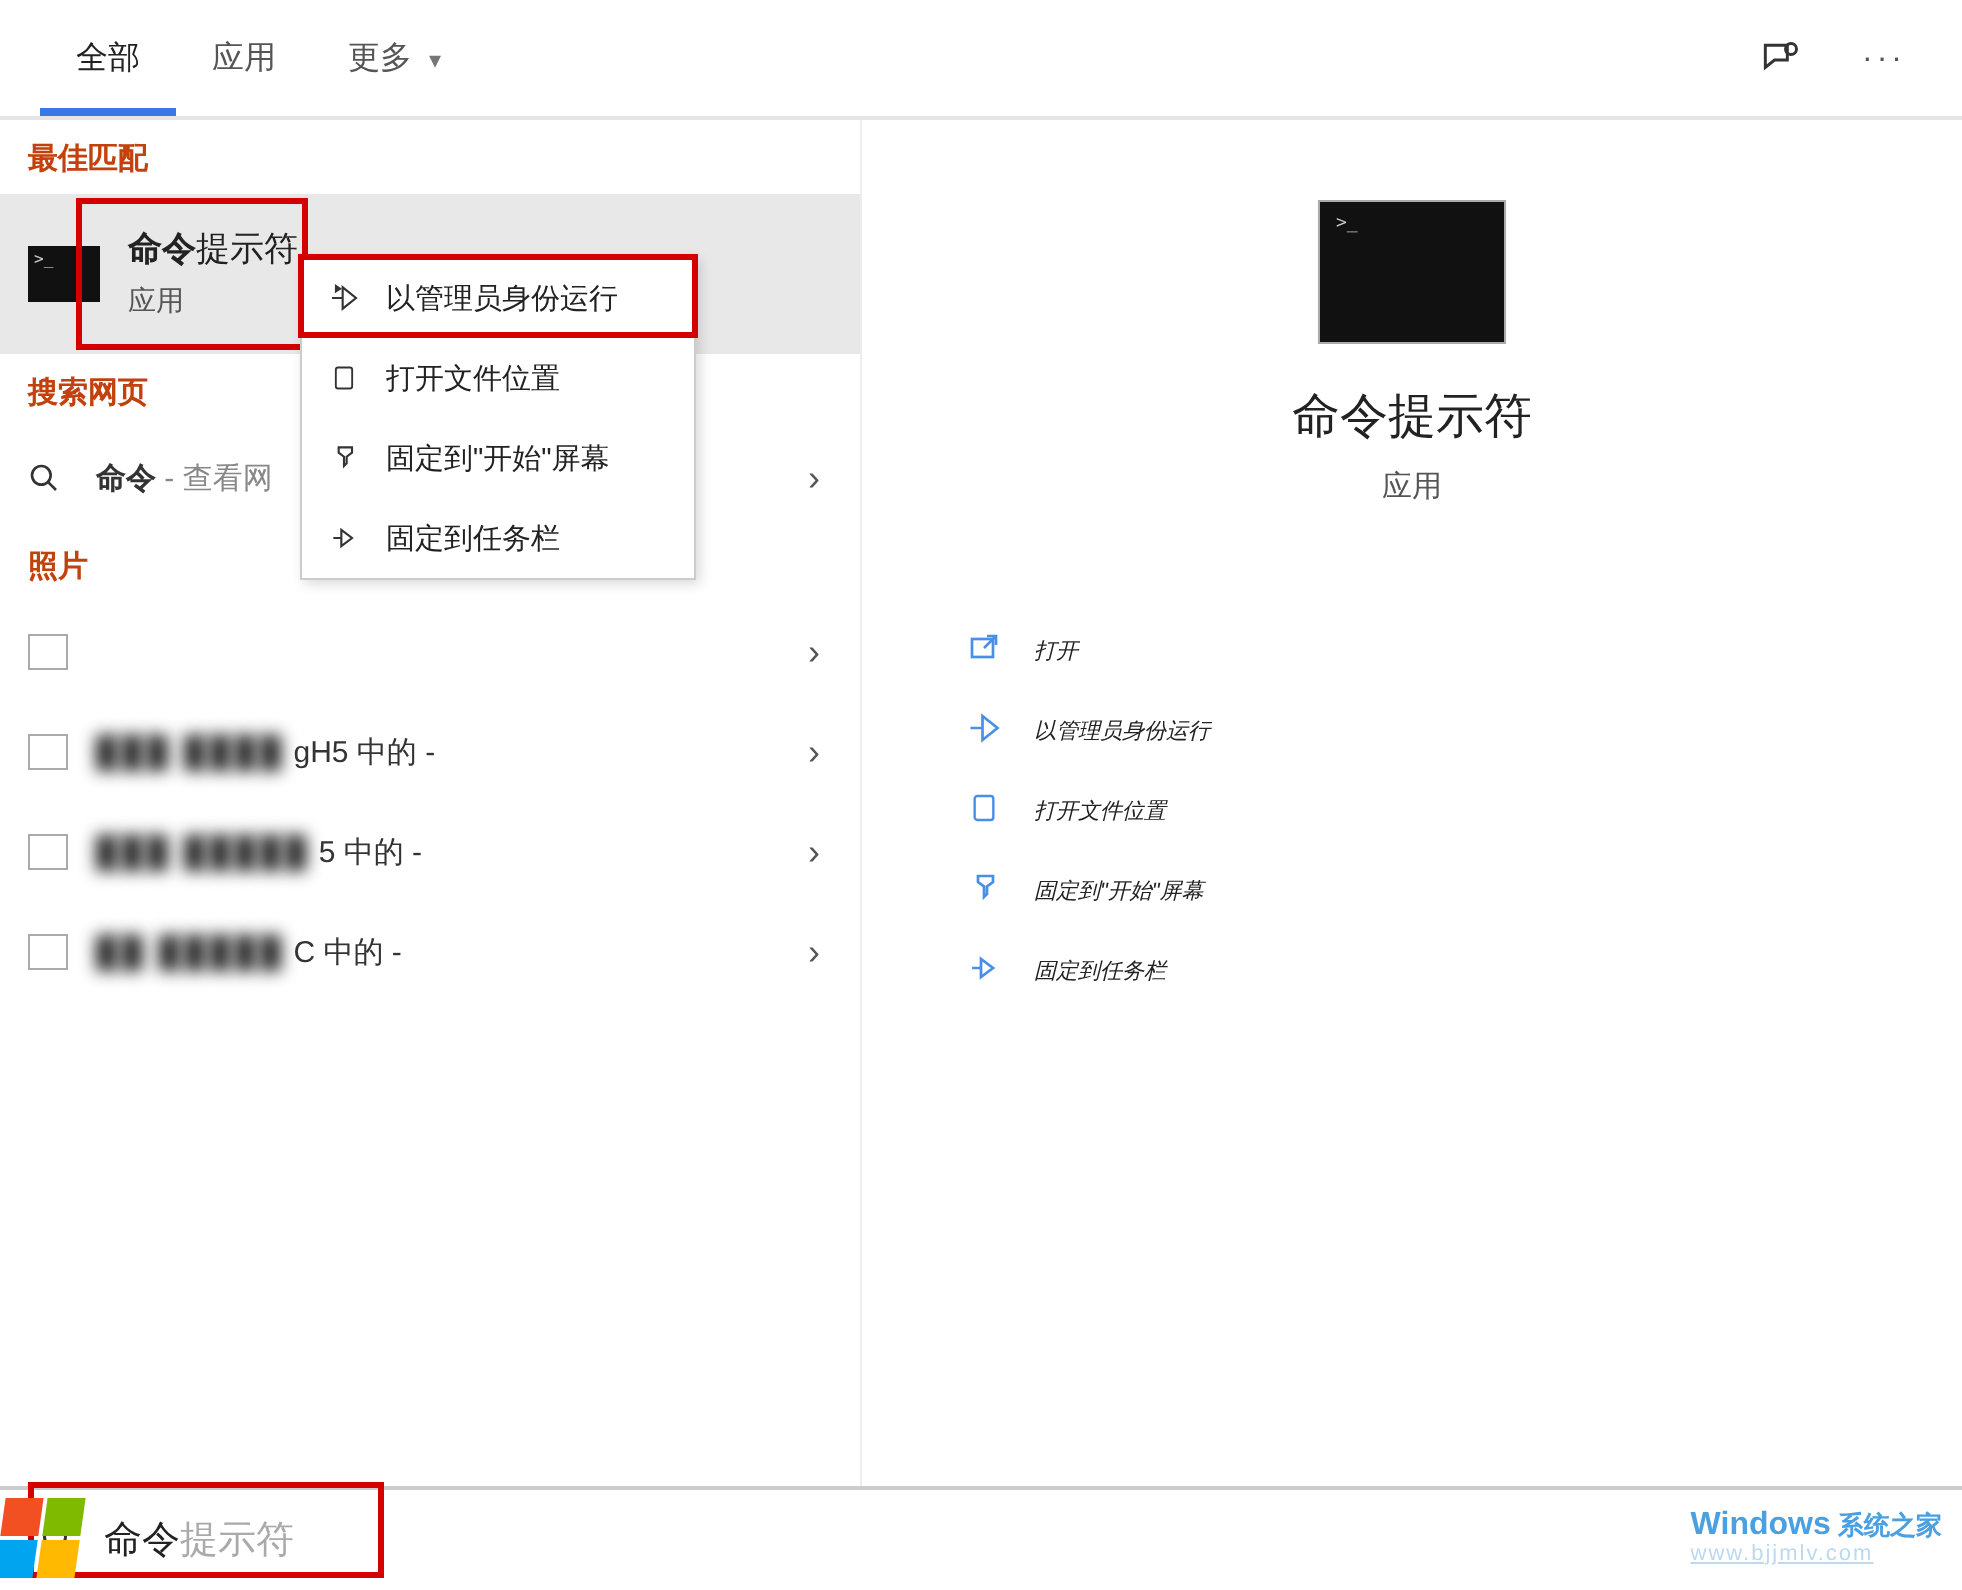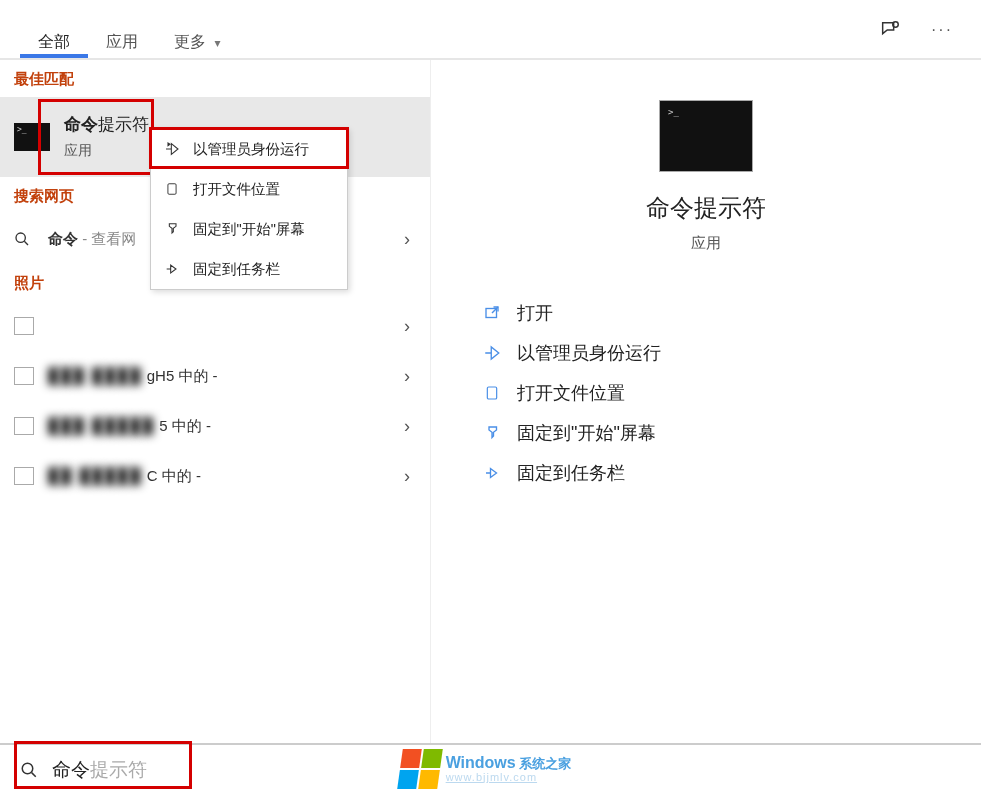--- a/index.html
+++ b/index.html
@@ -17,21 +17,21 @@
   
   .header {
     height: 60px;
     border-bottom: 2px solid #e6e6e6;
     display: flex;
     align-items: center;
     padding-left: 20px;
     position: relative;
   }
   .tab {
-    padding: 12px 18px;
+    padding: 0 18px;
     height: 58px;
     line-height: 60px;
     font-size: 16px;
     color: #555;
     cursor: pointer;
   }
   .tab.active {
     color: #222;
     font-weight: 500;
     border-bottom: 4px solid #3b78e7;
@@ -219,24 +219,25 @@
     margin-bottom: 10px;
   }
   .preview-sub {
     font-size: 15px;
     color: #555;
     margin-bottom: 40px;
   }
   .action-list { text-align: left; padding-left: 30px; }
   .action-row {
     display: flex;
-    align-items: center;
+    align-items: flex-end;
     height: 40px;
-    font-size: 18px;
+    font-size: 11px;
     cursor: pointer;
+    font-style: italic;
   }
   .action-row .ai-icon {
     width: 22px;
     margin-right: 14px;
     display: flex;
     justify-content: center;
     color: #4a8fe7;
   }
 
   
@@ -267,21 +268,21 @@
     border: 3px solid #d40000;
     pointer-events: none;
   }
 
   
   .watermark {
     position: absolute;
     bottom: 0; left: 0; right: 0;
     height: 52px;
     display: flex;
-    justify-content: center;
+    justify-content: space-between;
     align-items: center;
     padding-right: 10px;
     pointer-events: none;
   }
   .wm-logo {
     width: 40px; height: 40px;
     display: grid;
     grid-template-columns: 1fr 1fr;
     grid-template-rows: 1fr 1fr;
     gap: 2px;

